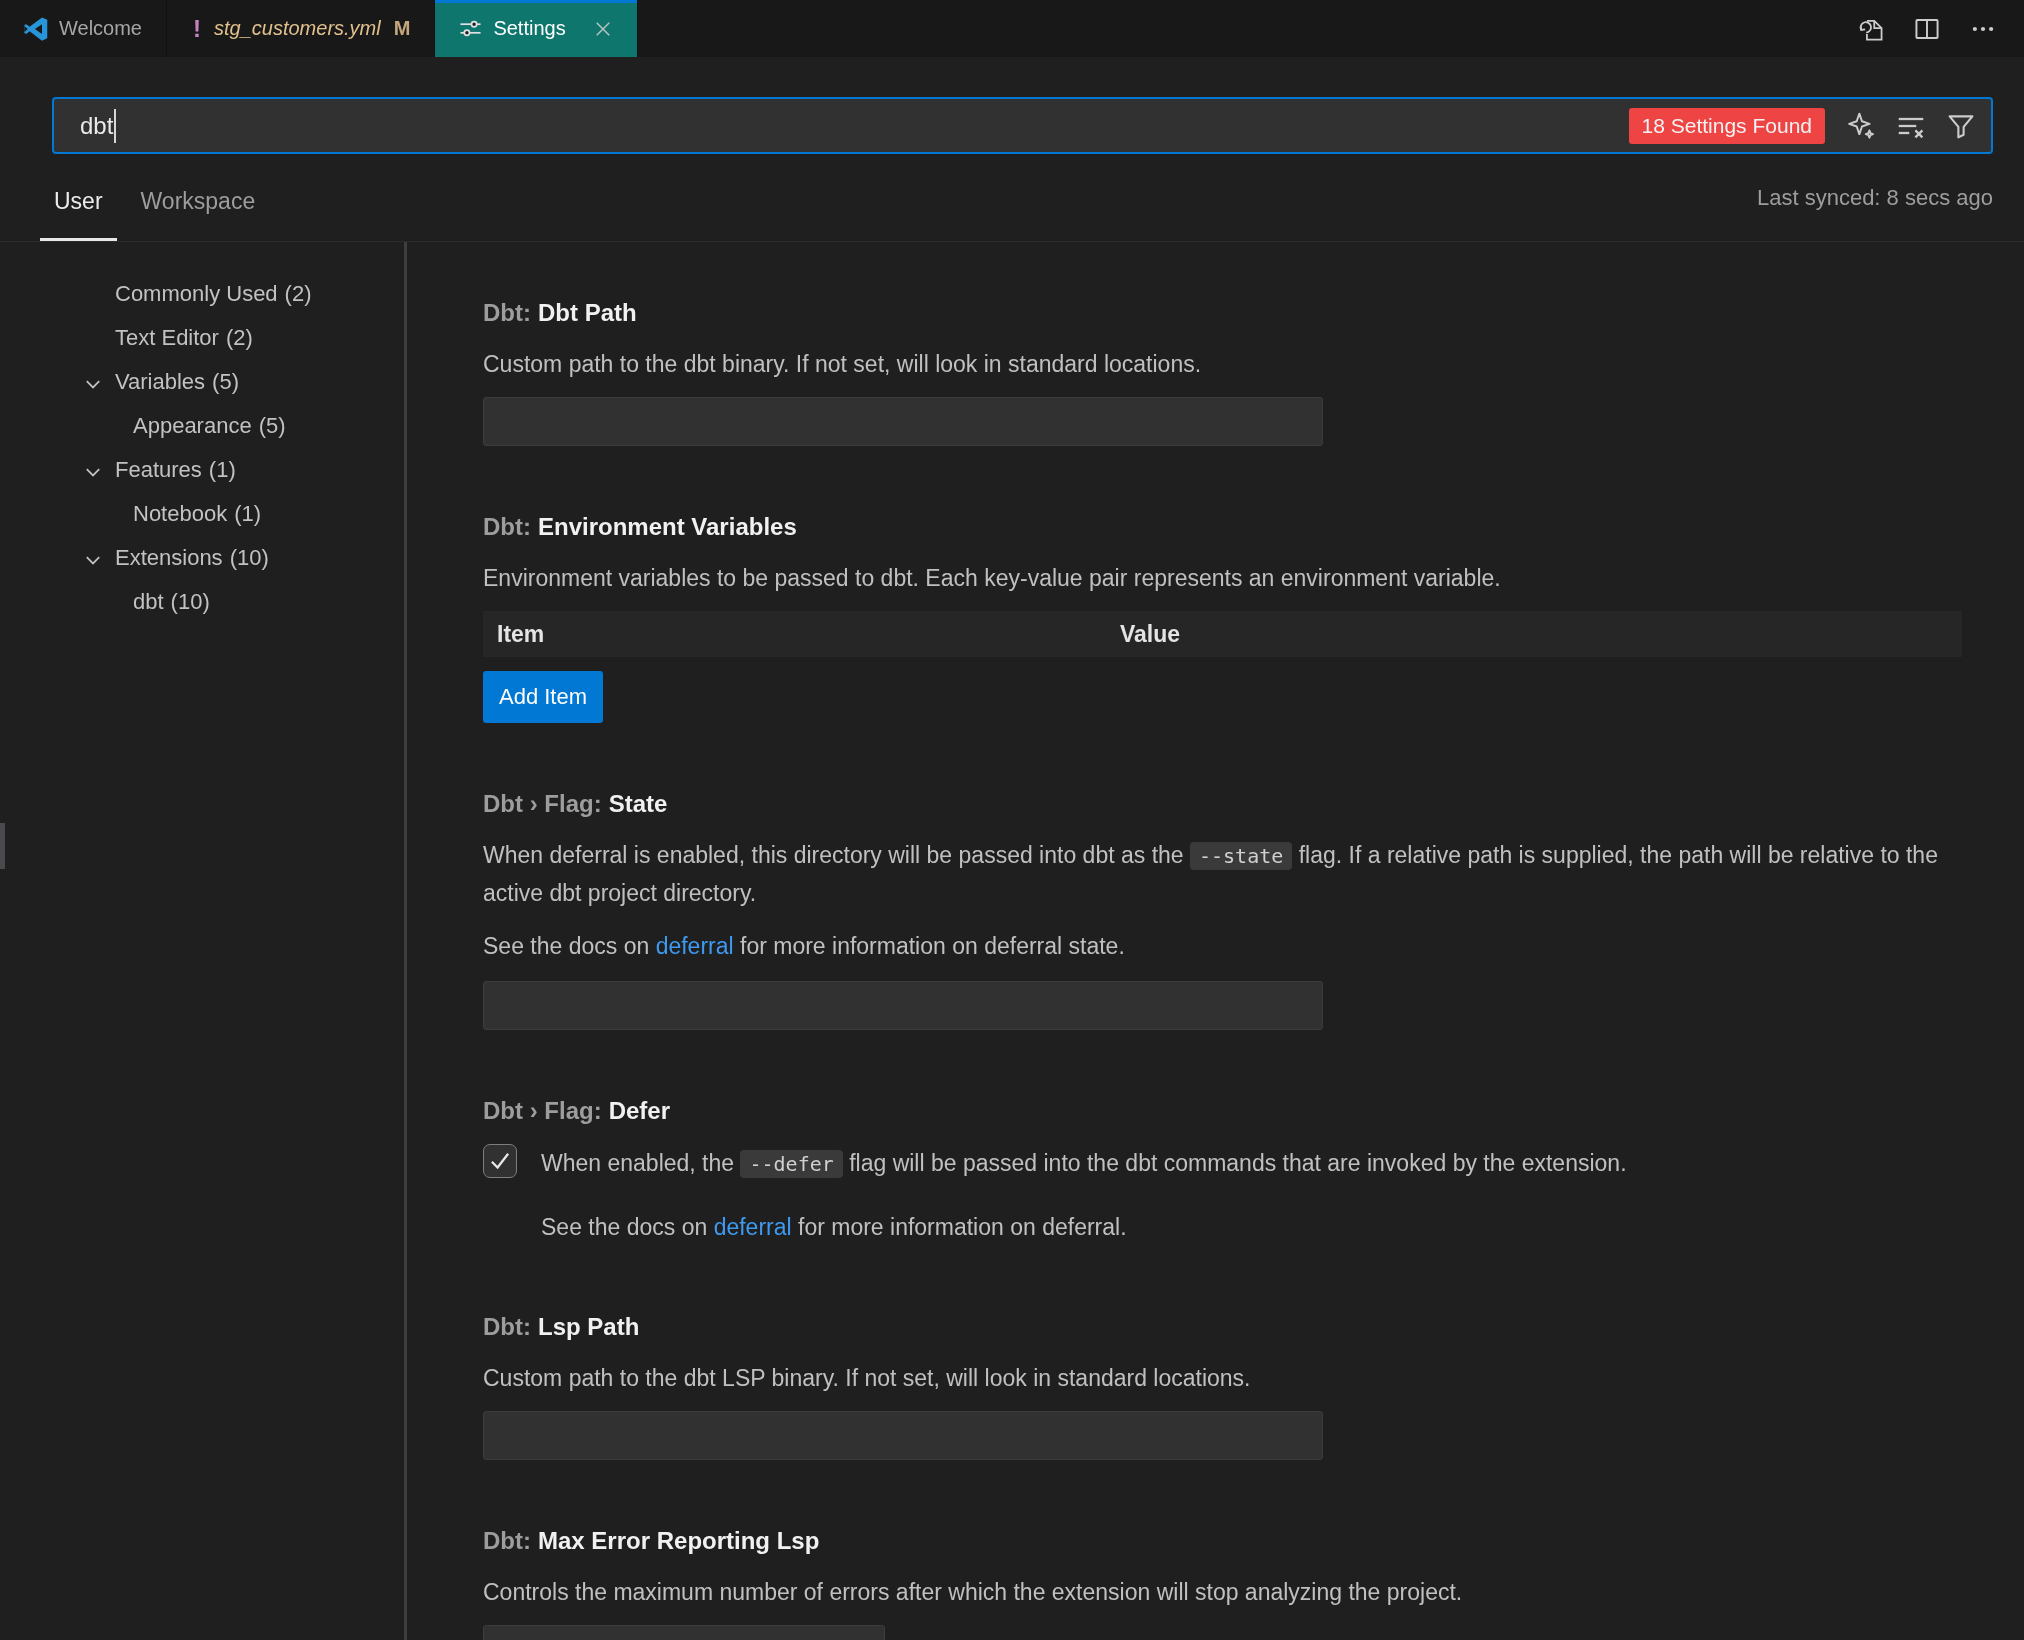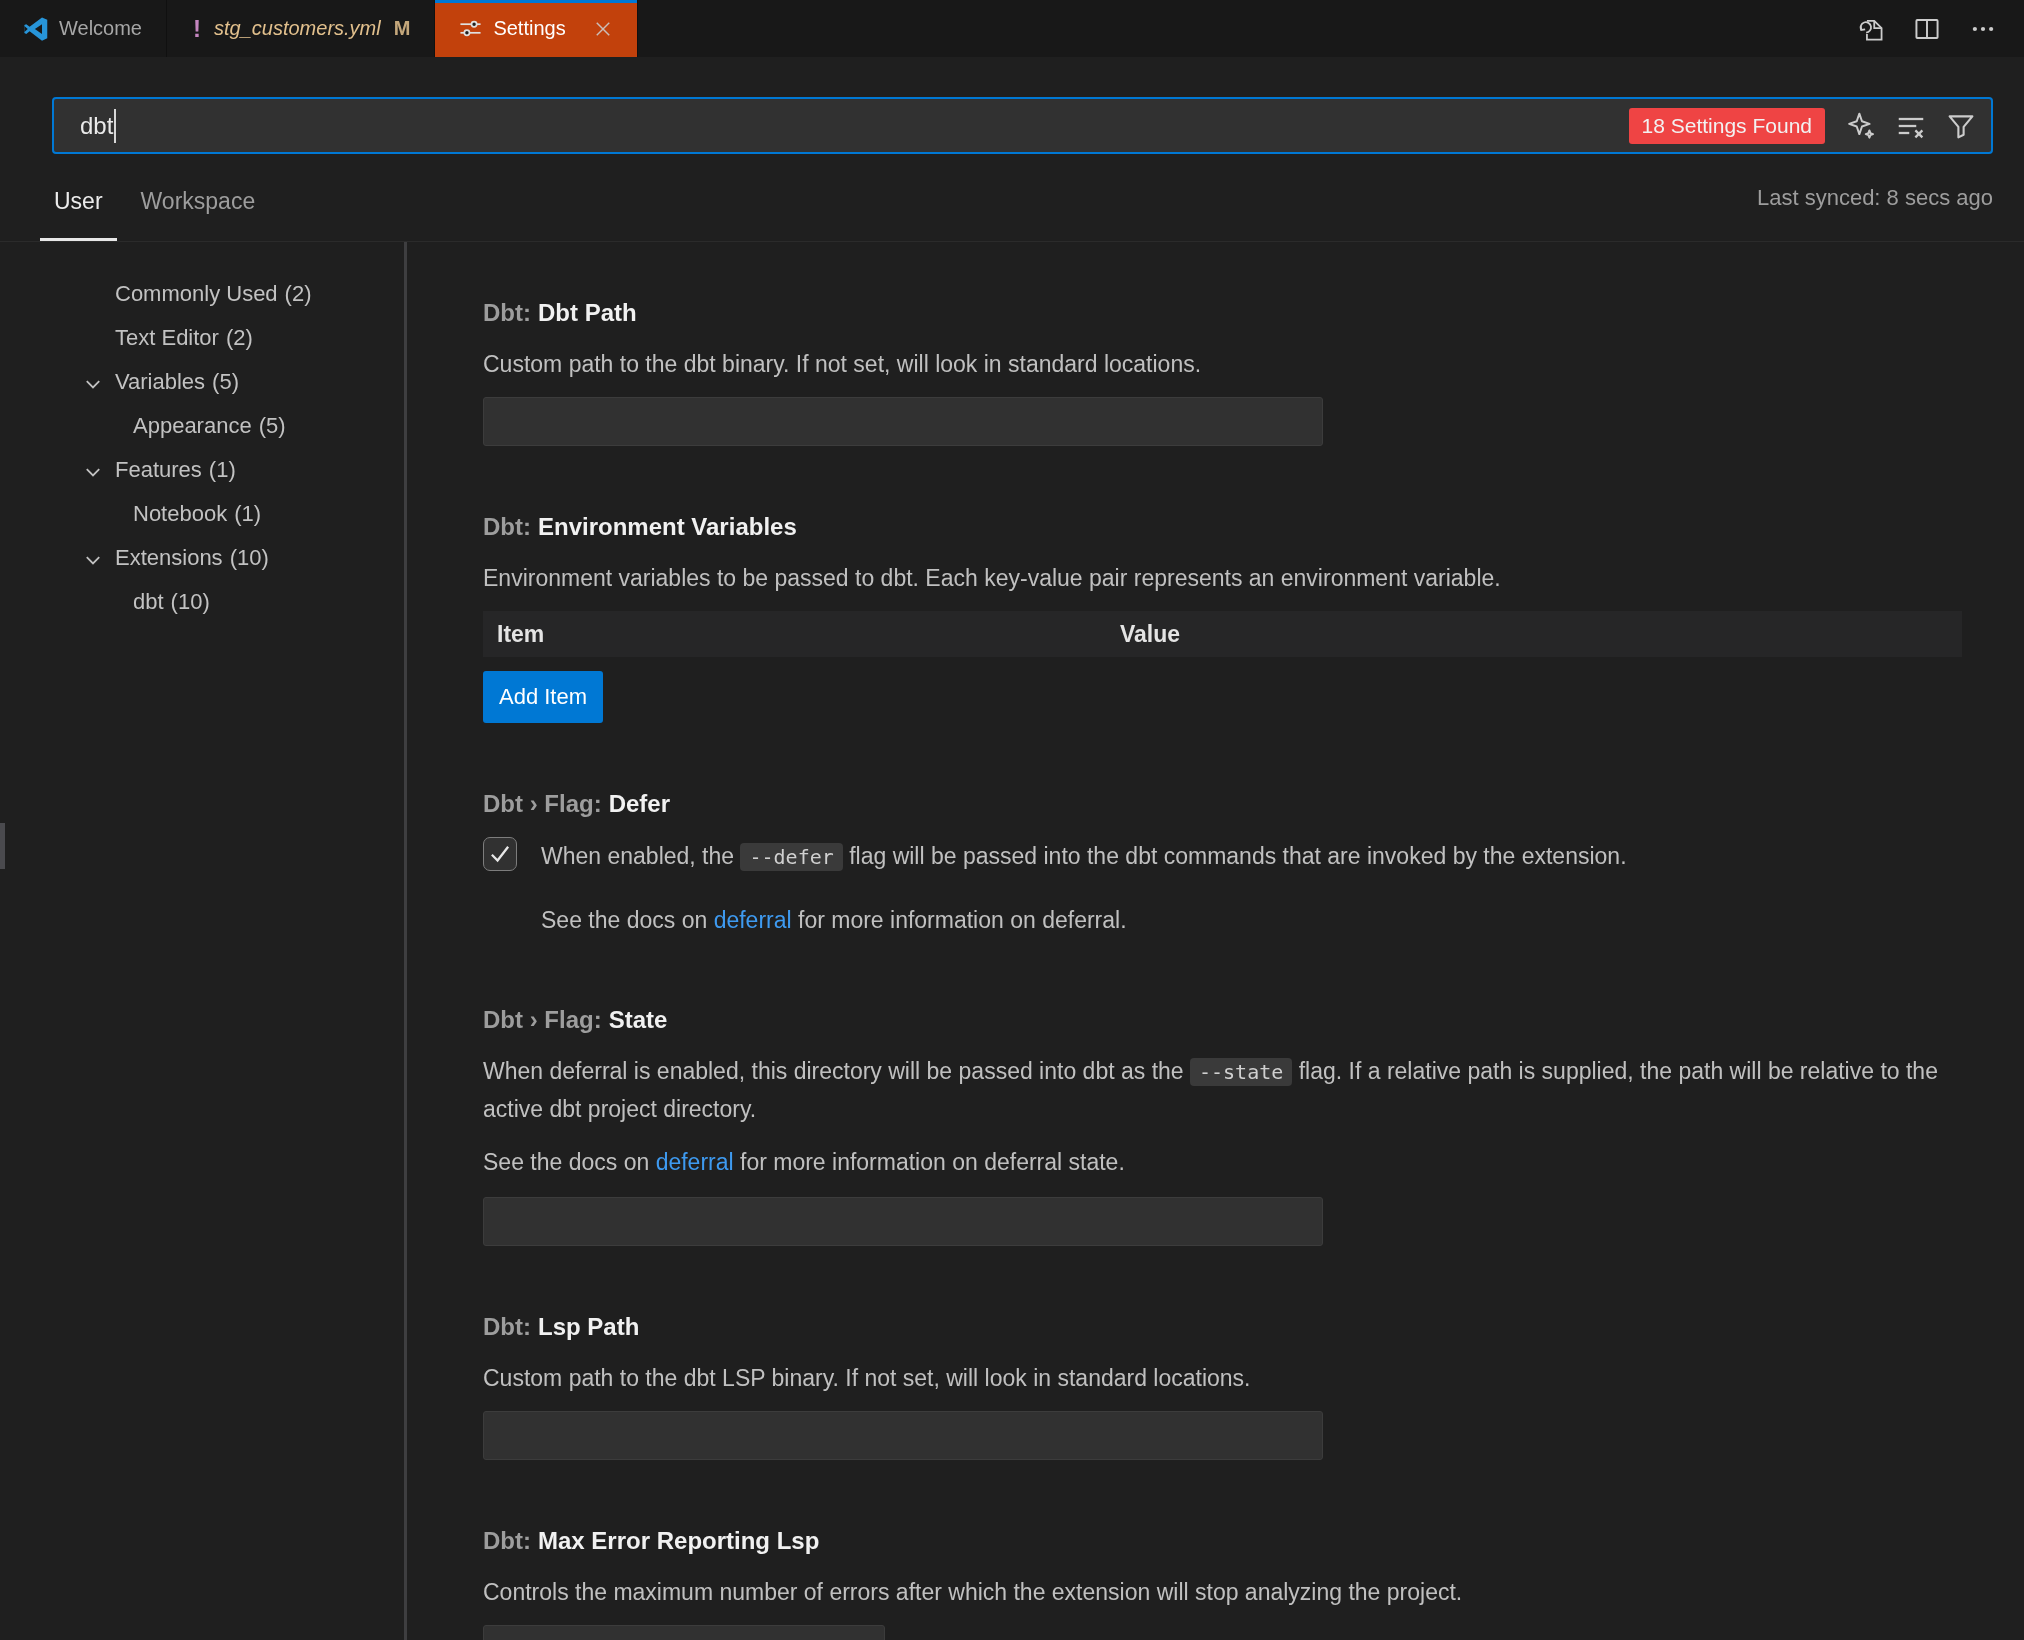--- a/index.html
+++ b/index.html
@@ -10,21 +10,21 @@
     color:#cccccc;
     position:relative;
   }
   
   .tab-bar { display:flex; height:57px; background:#181818; align-items:stretch; }
   .tab {
     display:flex; align-items:center; gap:11px; padding:0 24px;
     background:#181818; border-right:1px solid #101010;
     font-size:20px; color:#a6a6a6; cursor:pointer; position:relative;
   }
-  .tab.active { background:#c2410c; color:#ffffff; }
+  .tab.active { background:#0f766e; color:#ffffff; }
   .tab.active::before {
     content:""; position:absolute; left:0; top:0; right:0; height:3px; background:#0078d4;
   }
   .tab .excl { color:#c586c0; font-weight:700; font-size:24px; padding:0 2px; }
   .tab .yml-name { color:#e2c08d; font-style:italic; }
   .tab .mod-badge { color:#e2c08d; opacity:.85; font-weight:600; margin-left:2px; }
   .tab .close { margin-left:16px; display:flex; align-items:center; opacity:.9; }
   .tab-actions { margin-left:auto; display:flex; align-items:center; gap:30px; padding-right:28px; }
   .tab-actions .act { display:flex; align-items:center; cursor:pointer; }
   
@@ -269,44 +269,44 @@
         <div class="env-head">
           <span class="env-col-item">Item</span>
           <span class="env-col-value">Value</span>
         </div>
       </div>
       <button class="add-btn">Add Item</button>
     </div>
 
     <div class="setting">
       <div class="setting-title">
+        <span class="cat">Dbt › Flag:</span><span class="name">State</span>
+      </div>
+      <div class="desc" style="margin-bottom:16px"><span>When deferral is enabled, this directory will be passed into dbt as the </span><span class="code-chip">--state</span><span> flag. If a relative path is supplied, the path will be relative to the active dbt project directory.</span></div>
+      <div class="docs-line gap"><span>See the docs on </span><span class="link">deferral</span><span> for more information on deferral state.</span></div>
+      <div class="text-input"></div>
+    </div>
+
+    <div class="setting">
+      <div class="setting-title">
         <span class="cat">Dbt › Flag:</span><span class="name">Defer</span>
       </div>
       <div class="check-row">
         <span class="checkbox">
           <svg viewBox="0 0 16 16" width="26" height="26" fill="none" stroke="#e8e8e8" stroke-width="1.4">
               <path d="M3 8.5 L6.5 12 L13 3.5"></path>
             </svg>
         </span>
         <span class="check-text"><span>When enabled, the </span><span class="code-chip">--defer</span><span> flag will be passed into the dbt commands that are invoked by the extension.</span></span>
       </div>
       <div class="docs-line indent"><span>See the docs on </span><span class="link">deferral</span><span> for more information on deferral.</span></div>
     </div>
 
     <div class="setting">
       <div class="setting-title">
-        <span class="cat">Dbt › Flag:</span><span class="name">State</span>
-      </div>
-      <div class="desc" style="margin-bottom:16px"><span>When deferral is enabled, this directory will be passed into dbt as the </span><span class="code-chip">--state</span><span> flag. If a relative path is supplied, the path will be relative to the active dbt project directory.</span></div>
-      <div class="docs-line gap"><span>See the docs on </span><span class="link">deferral</span><span> for more information on deferral state.</span></div>
-      <div class="text-input"></div>
-    </div>
-
-    <div class="setting">
-      <div class="setting-title">
         <span class="cat">Dbt:</span><span class="name">Lsp Path</span>
       </div>
       <div class="desc">Custom path to the dbt LSP binary. If not set, will look in standard locations.</div>
       <div class="text-input"></div>
     </div>
 
     <div class="setting">
       <div class="setting-title">
         <span class="cat">Dbt:</span><span class="name">Max Error Reporting Lsp</span>
       </div>

